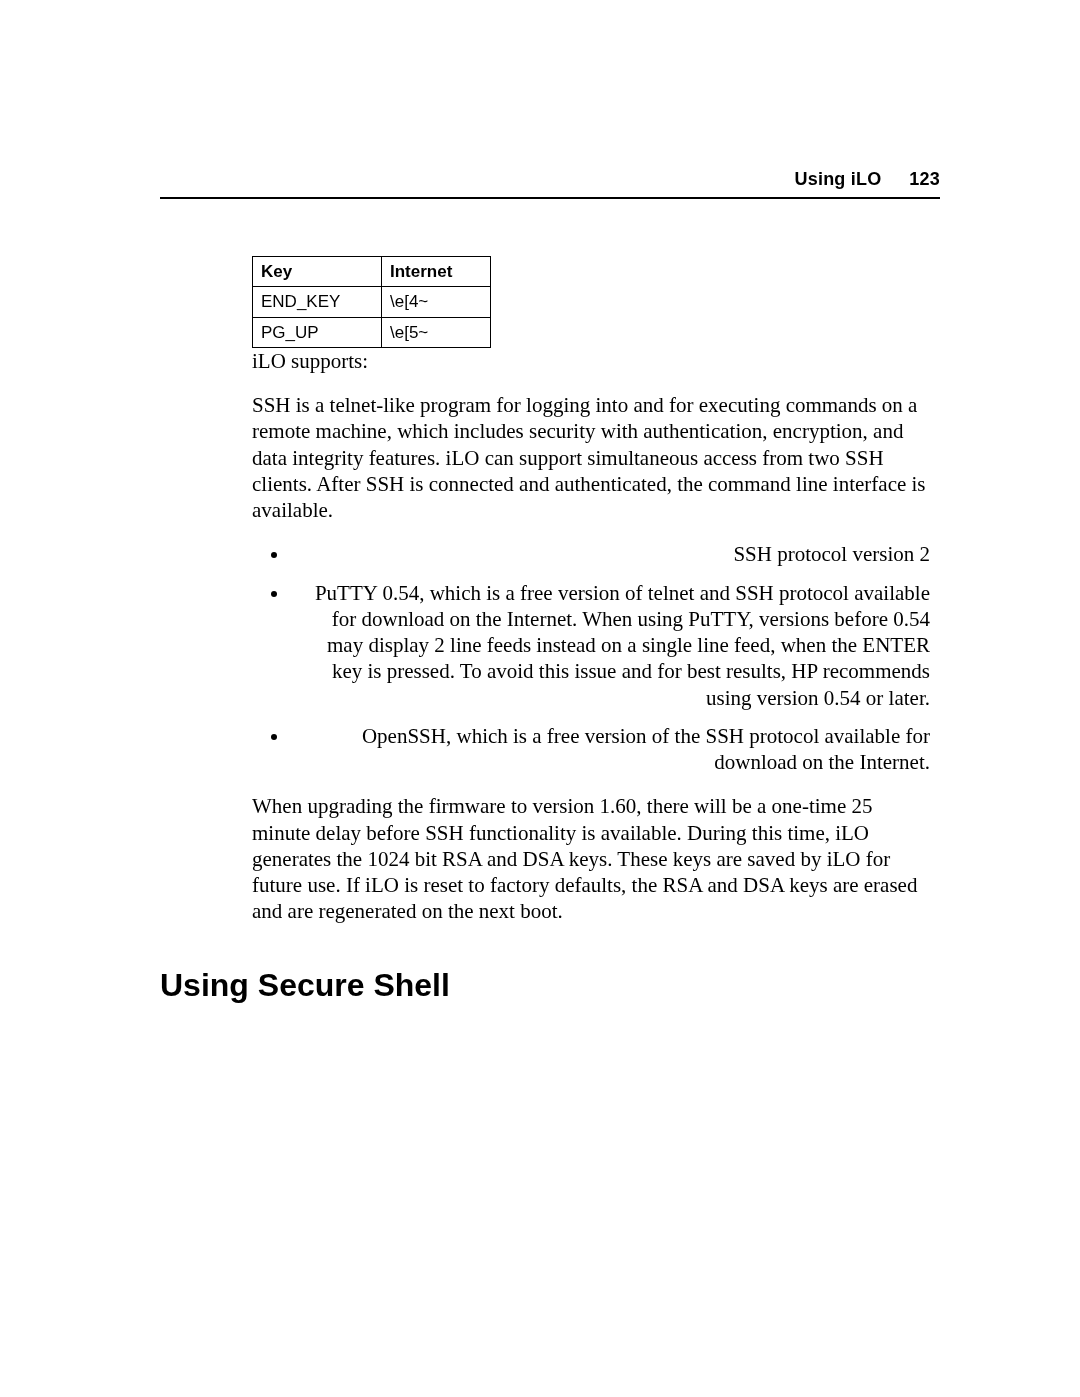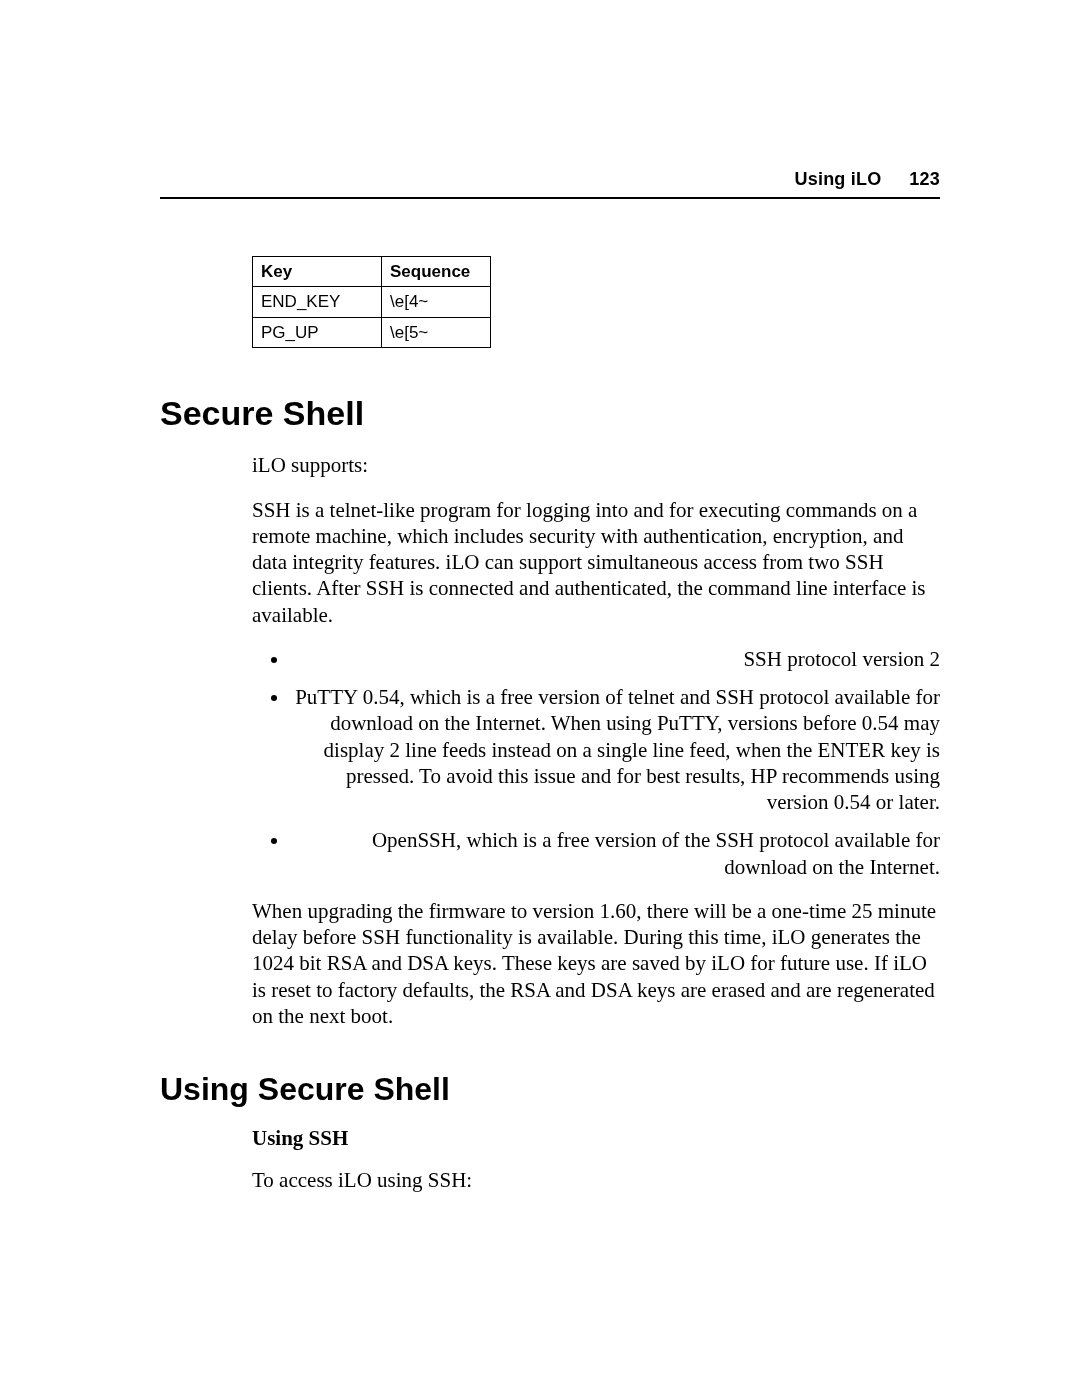--- a/index.html
+++ b/index.html
@@ -30,21 +30,21 @@
     font-weight: bold;
     text-align: right;
     letter-spacing: 0.2px;
   }
   .running-head .gap {
     display: inline-block;
     width: 28px;
   }
   .body-col {
     margin-left: 92px;
-    margin-right: 0;
+    margin-right: 10px;
   }
   .key-table {
     margin-top: 62px;
     border-collapse: collapse;
     font-family: Arial, Helvetica, sans-serif;
     font-size: 17px;
   }
   .key-table th, .key-table td {
     border: 1px solid #000;
     padding: 4px 10px 4px 8px;
@@ -99,51 +99,46 @@
   </div>
 
   <div style="height:26px"></div>
 
   <div class="body-col">
 
     <table class="key-table">
       <thead>
         <tr>
           <th>Key</th>
-          <th>Sequence</th>
+          <th>Internet</th>
         </tr>
       </thead>
       <tbody>
         <tr>
           <td>END_KEY</td>
           <td>\e[4~</td>
         </tr>
         <tr>
           <td>PG_UP</td>
           <td>\e[5~</td>
         </tr>
       </tbody>
     </table>
   </div>
 
-  <h1 class="section">Secure Shell</h1>
 
   <div class="body-col">
     <p class="para">iLO supports:</p>
     <p class="para">SSH is a telnet-like program for logging into and for executing commands on a remote machine, which includes security with authentication, encryption, and data integrity features. iLO can support simultaneous access from two SSH clients. After SSH is connected and authenticated, the command line interface is available.</p>
 
     <ul class="bullets">
       <li>SSH protocol version 2</li>
       <li>PuTTY 0.54, which is a free version of telnet and SSH protocol available for download on the Internet. When using PuTTY, versions before 0.54 may display 2 line feeds instead on a single line feed, when the ENTER key is pressed. To avoid this issue and for best results, HP recommends using version 0.54 or later.</li>
       <li>OpenSSH, which is a free version of the SSH protocol available for download on the Internet.</li>
     </ul>
 
     <p class="para">When upgrading the firmware to version 1.60, there will be a one-time 25 minute delay before SSH functionality is available. During this time, iLO generates the 1024 bit RSA and DSA keys. These keys are saved by iLO for future use. If iLO is reset to factory defaults, the RSA and DSA keys are erased and are regenerated on the next boot.</p>
   </div>
 
   <h2 class="subsection">Using Secure Shell</h2>
 
-  <div class="body-col">
-    <h3 class="subsub">Using SSH</h3>
-    <p class="para">To access iLO using SSH:</p>
-  </div>
 
 </div>
 
 </body></html>

